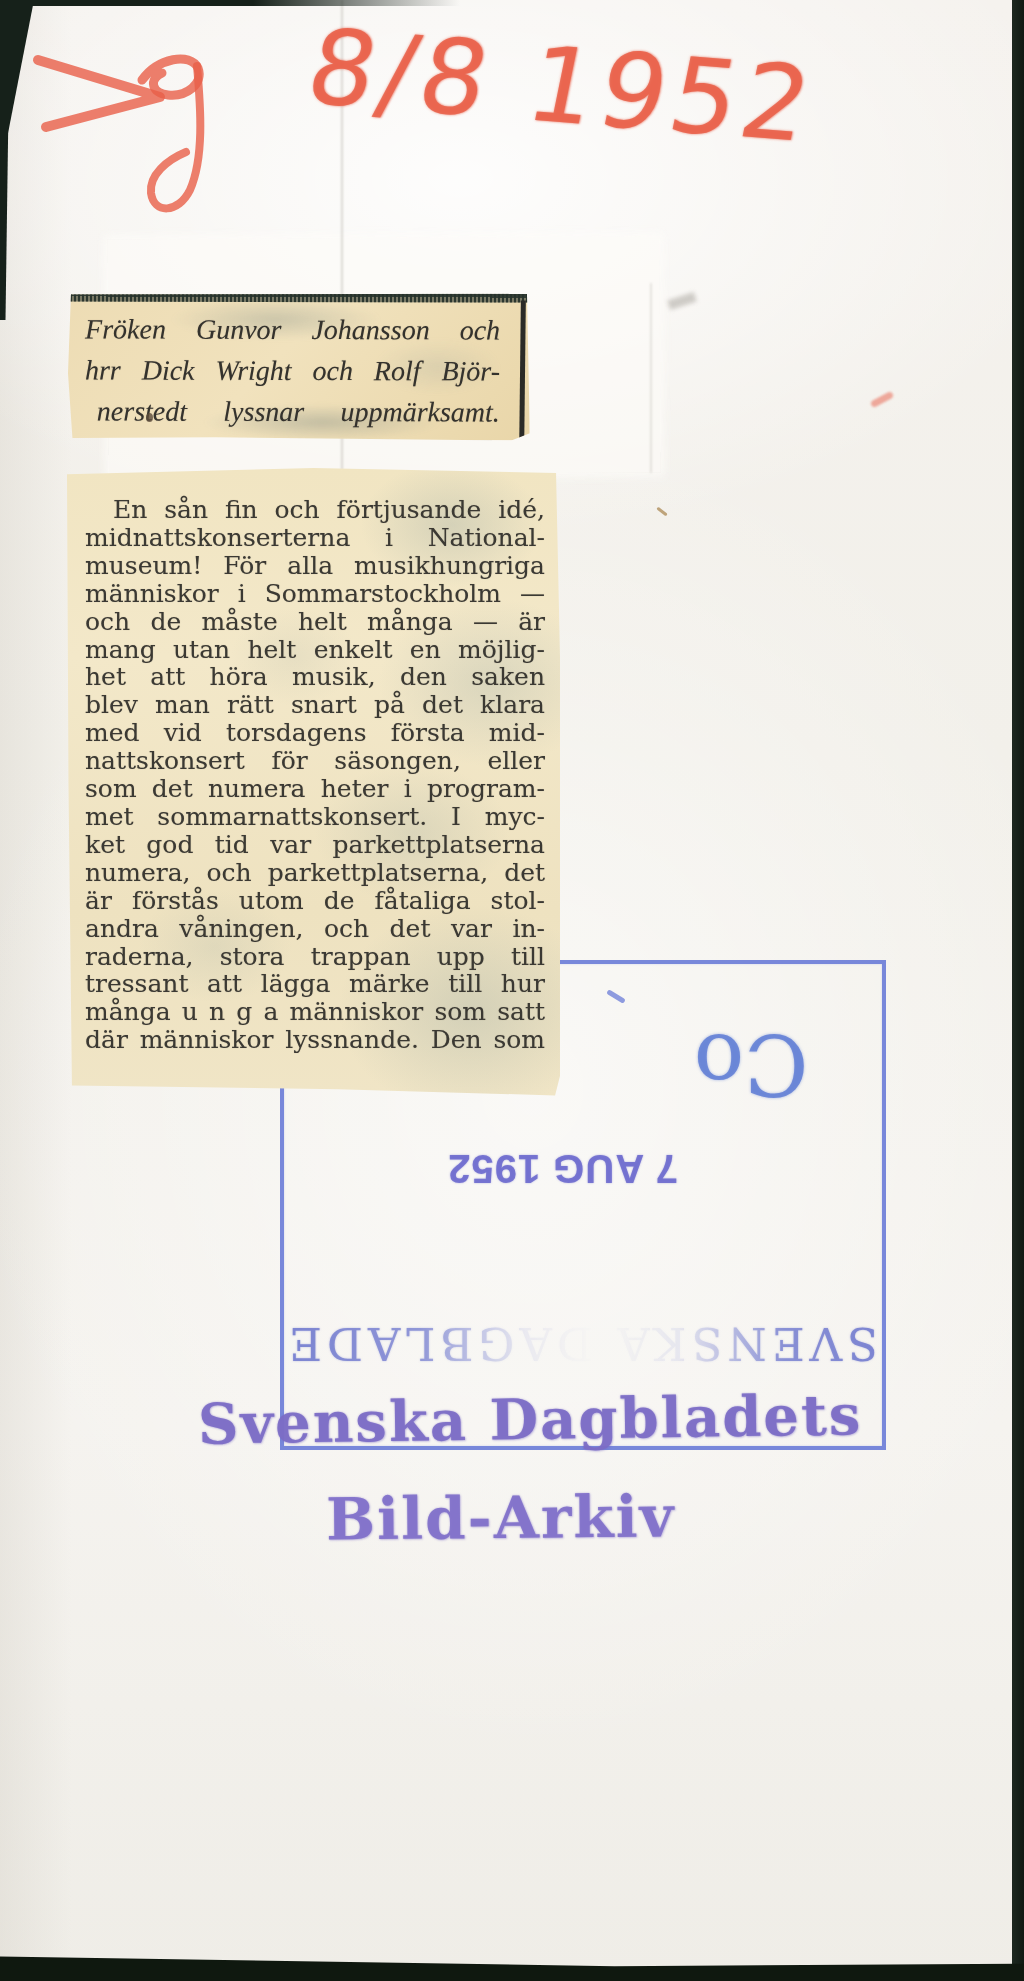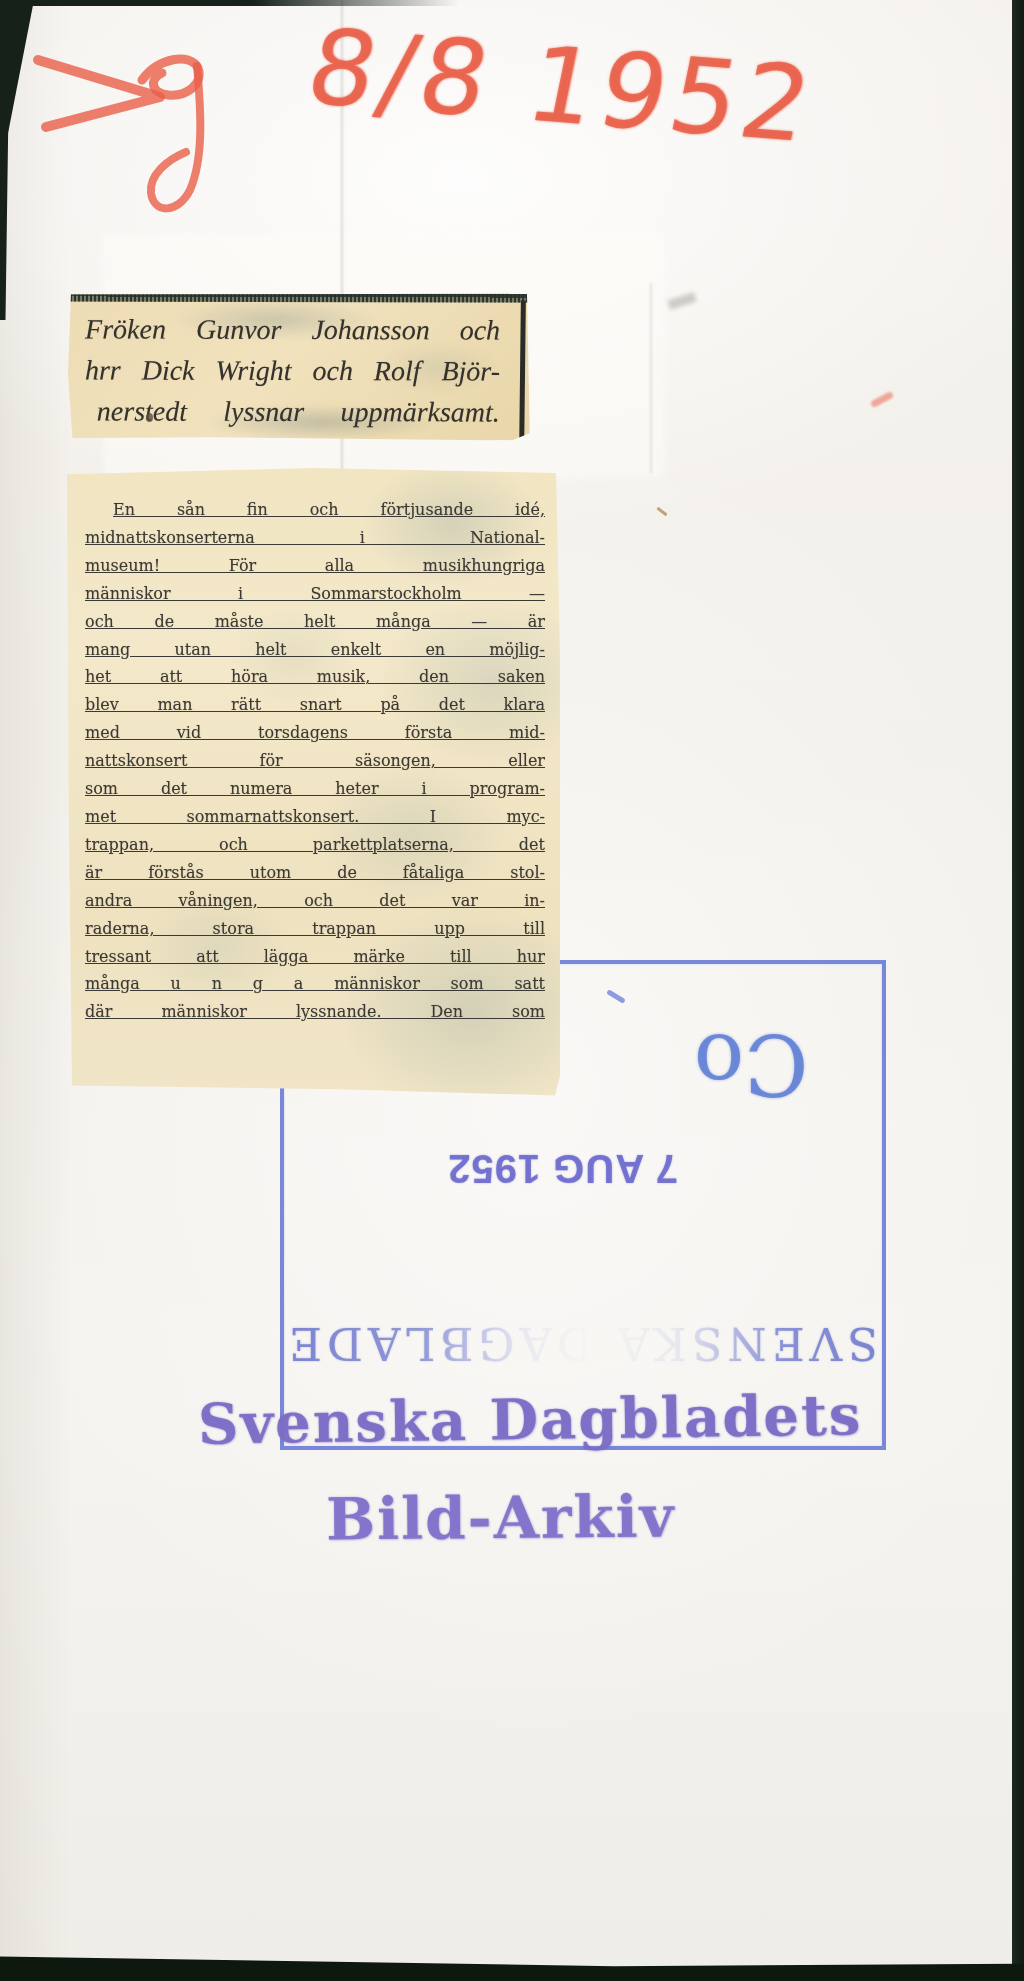--- a/index.html
+++ b/index.html
@@ -96,23 +96,23 @@
     clip-path:polygon(0% 1%, 50% 0%, 99.2% 0.8%, 100% 30%, 100% 96.5%, 99% 99.6%, 55% 98.6%, 1% 98%, 0.3% 50%); }
   .article-mottle { position:absolute; inset:0; pointer-events:none;
     background:
       radial-gradient(130px 90px at 78% 9%, rgba(147,163,157,0.30), rgba(147,163,157,0) 70%),
       radial-gradient(160px 120px at 86% 34%, rgba(147,163,157,0.26), rgba(147,163,157,0) 70%),
       radial-gradient(140px 100px at 70% 58%, rgba(147,163,157,0.22), rgba(147,163,157,0) 70%),
       radial-gradient(190px 150px at 82% 86%, rgba(147,163,157,0.30), rgba(147,163,157,0) 70%),
       radial-gradient(110px 80px at 30% 76%, rgba(147,163,157,0.16), rgba(147,163,157,0) 70%),
       radial-gradient(90px 70px at 46% 30%, rgba(150,160,150,0.13), rgba(150,160,150,0) 70%); }
   .article-text { position:absolute; left:0; top:0; right:0; padding:28px 15px 0 18px; }
-  .art-line { font-family:"DejaVu Serif", serif; font-size:16px; line-height:27.9px;
+  .art-line { font-family:"DejaVu Serif", serif; font-size:25px; line-height:27.9px;
     color:#3b3933; text-align:justify; text-align-last:justify;
-    text-shadow:0 0 1px rgba(59,57,51,0.3);text-decoration:underline; }
+    text-shadow:0 0 1px rgba(59,57,51,0.3); }
   .art-line-1 { padding-left:28px; }
 
   
   .arch-1 { left:198px; top:1386px; z-index:4;
     font-family:"DejaVu Serif", serif; font-weight:bold; font-size:56px;
     letter-spacing:2px; color:rgba(124,108,198,0.92);
     transform:rotate(-0.8deg); white-space:nowrap;
     text-shadow:0 0 2px rgba(124,108,198,0.55), 1px 1px 2px rgba(124,108,198,0.3); }
   .arch-2 { left:326px; top:1484px; z-index:4;
     font-family:"DejaVu Serif", serif; font-weight:bold; font-size:58px;
@@ -169,21 +169,22 @@
       <div class="art-line">museum! För alla musikhungriga</div>
       <div class="art-line">människor i Sommarstockholm —</div>
       <div class="art-line">och de måste helt många — är</div>
       <div class="art-line">mang utan helt enkelt en möjlig-</div>
       <div class="art-line">het att höra musik, den saken</div>
       <div class="art-line">blev man rätt snart på det klara</div>
       <div class="art-line">med vid torsdagens första mid-</div>
       <div class="art-line">nattskonsert för säsongen, eller</div>
       <div class="art-line">som det numera heter i program-</div>
       <div class="art-line">met sommarnattskonsert. I myc-</div>
-      <div class="art-line">trappan, och parkettplatserna, det</div>
+      <div class="art-line">ket god tid var parkettplatserna</div>
+      <div class="art-line">numera, och parkettplatserna, det</div>
       <div class="art-line">är förstås utom de fåtaliga stol-</div>
       <div class="art-line">andra våningen, och det var in-</div>
       <div class="art-line">raderna, stora trappan upp till</div>
       <div class="art-line">tressant att lägga märke till hur</div>
       <div class="art-line">många u n g a människor som satt</div>
       <div class="art-line">där människor lyssnande. Den som</div>
     </div>
   </div>
   <div class="abs speck-fiber"></div>
 

